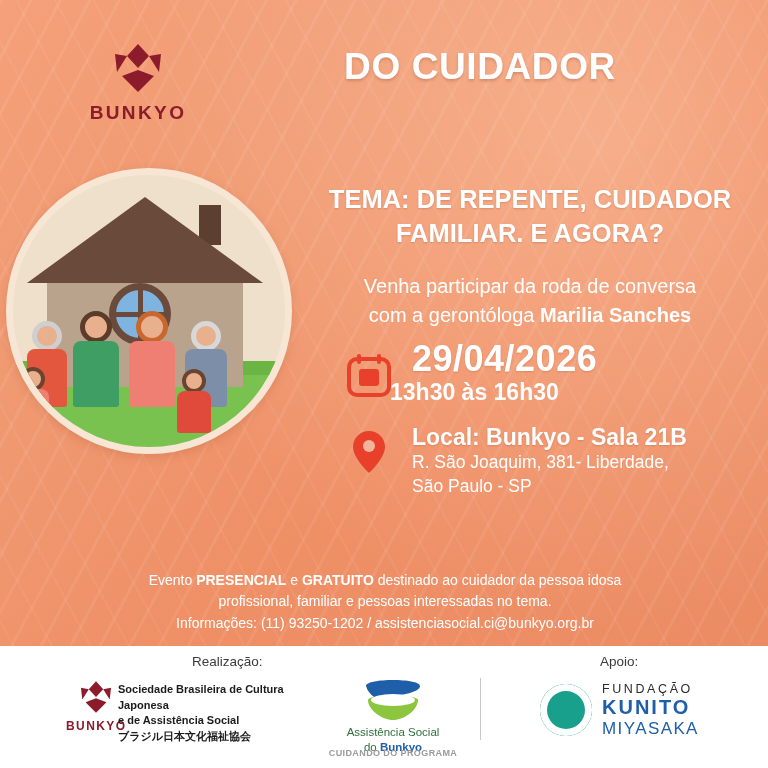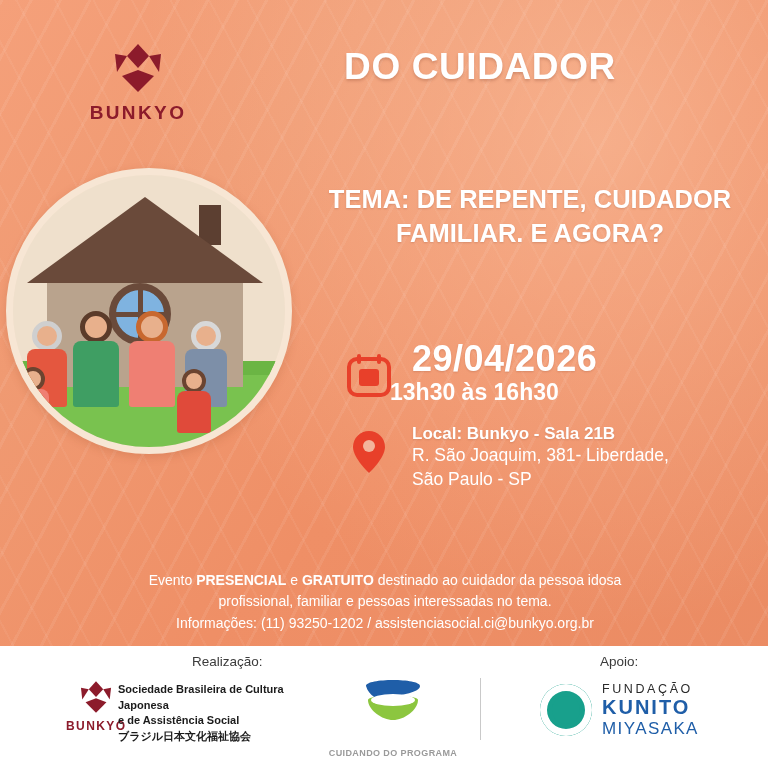--- a/index.html
+++ b/index.html
@@ -135,21 +135,21 @@
   .date-sub {
     margin-left: 44px;
     color: #ffffff; font-weight: bold; font-size: 23px; line-height: 1.3;
   }
 
   .localbox {
     position: absolute; left: 346px; top: 424px; width: 420px;
   }
   .icon-pin { position: absolute; left: 6px; top: 6px; width: 34px; height: 44px; }
   .local-main {
-    margin-left: 66px; color: #ffffff; font-weight: bold; font-size: 17px;
+    margin-left: 66px; color: #ffffff; font-weight: bold; font-size: 23px;
     text-shadow: 0 1px 2px rgba(120,50,30,0.2);
   }
   .local-sub {
     margin-left: 66px; color: #ffffff; font-size: 17.5px; line-height: 1.35;
     text-align: left; width: 300px;
   }
 
   
   .footer-text {
     position: absolute; left: 40px; top: 570px; width: 690px;
@@ -260,20 +260,26 @@
       <div class="p-head" style="width:24px;height:24px;background:#e8b08c;border:4px solid #6b4430;"></div>
       <div class="p-body" style="width:34px;height:42px;background:#e04a3a;margin-top:-2px;"></div>
     </div>
   </div>
 
   <div class="tema">
     <div>TEMA: DE REPENTE, CUIDADOR</div>
     <div>FAMILIAR. E AGORA?</div>
   </div>
 
+  <div class="convite">
+    <div>Venha participar da roda de conversa</div>
+    <div>
+      <span>com a gerontóloga </span><b>Marilia Sanches</b>
+    </div>
+  </div>
 
   <div class="datebox">
     <div class="icon-cal">
       <svg width="46" height="46" viewBox="0 0 46 46" aria-hidden="true">
         <rect x="3" y="7" width="40" height="36" rx="8" fill="none" stroke="#e8402a" stroke-width="4"></rect>
         <rect x="13" y="17" width="20" height="17" rx="3" fill="#e8402a"></rect>
         <rect x="11" y="2" width="4" height="10" rx="2" fill="#e8402a"></rect>
         <rect x="31" y="2" width="4" height="10" rx="2" fill="#e8402a"></rect>
       </svg>
     </div>
@@ -327,20 +333,24 @@
     </div>
 
     <div class="foot-assist">
       <div class="assist-mark">
         <svg width="74" height="46" viewBox="0 0 74 46" aria-hidden="true">
           <path d="M10 10 C10 2 64 2 64 10 C64 17 44 18 37 22 C30 26 14 24 10 10 Z" fill="#1f5ea8"></path>
           <path d="M12 24 C12 18 62 18 62 24 C62 34 48 44 37 44 C26 44 12 34 12 24 Z" fill="#8cc63f"></path>
           <ellipse cx="37" cy="24" rx="22" ry="6" fill="#ffffff"></ellipse>
         </svg>
       </div>
+      <div class="assist-txt">
+        <div>Assistência Social</div>
+        <div><span>do </span><b>Bunkyo</b></div>
+      </div>
     </div>
     <div class="assist-cap">CUIDANDO DO PROGRAMA</div>
 
     <div class="foot-fund">
       <div class="fund-circle"></div>
       <div class="fund-text">
         <div class="l1">FUNDAÇÃO</div>
         <div class="l2">KUNITO</div>
         <div class="l3">MIYASAKA</div>
       </div>

